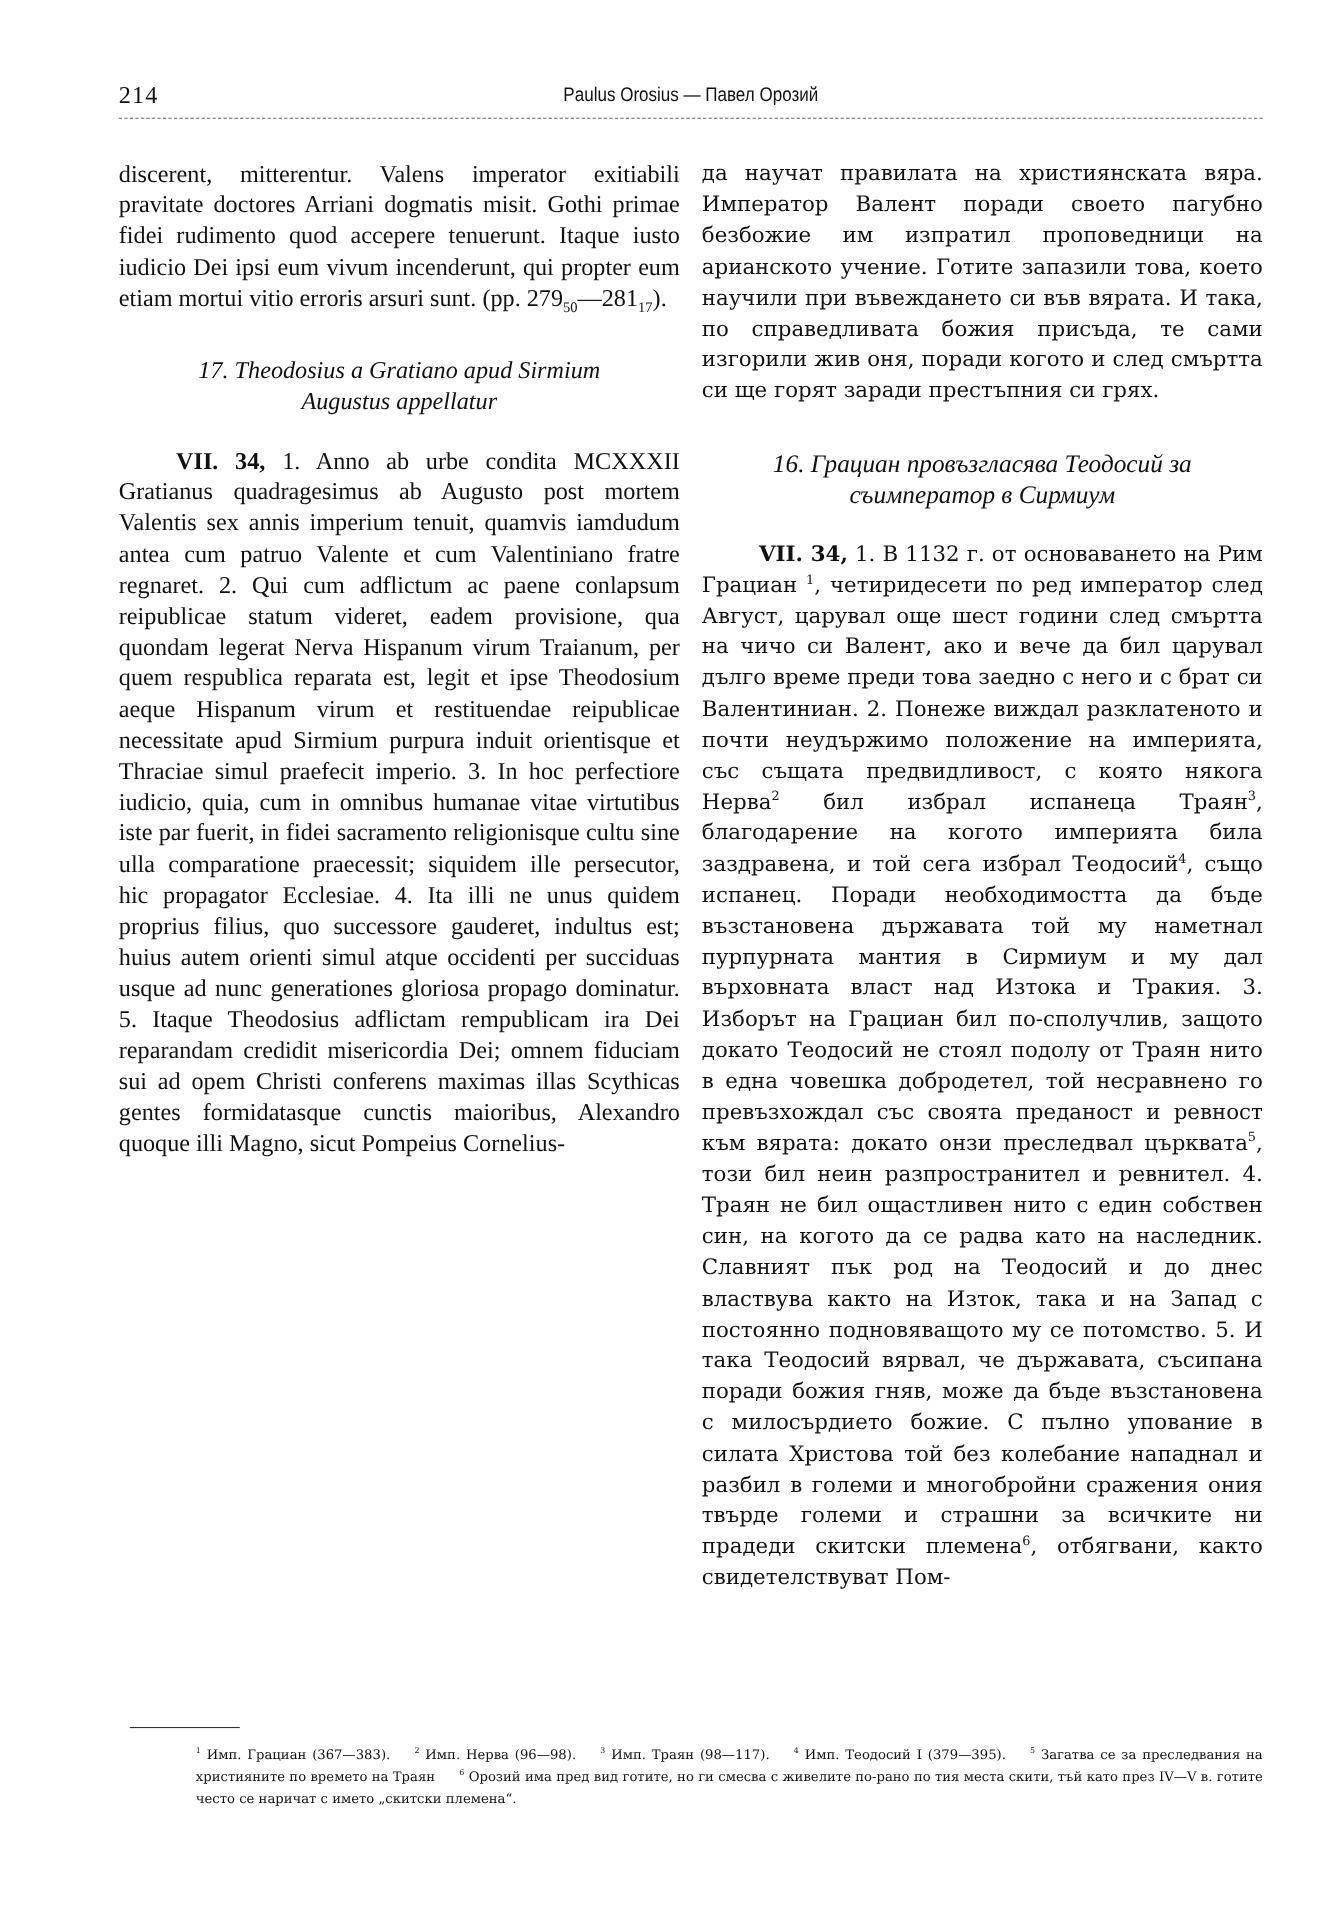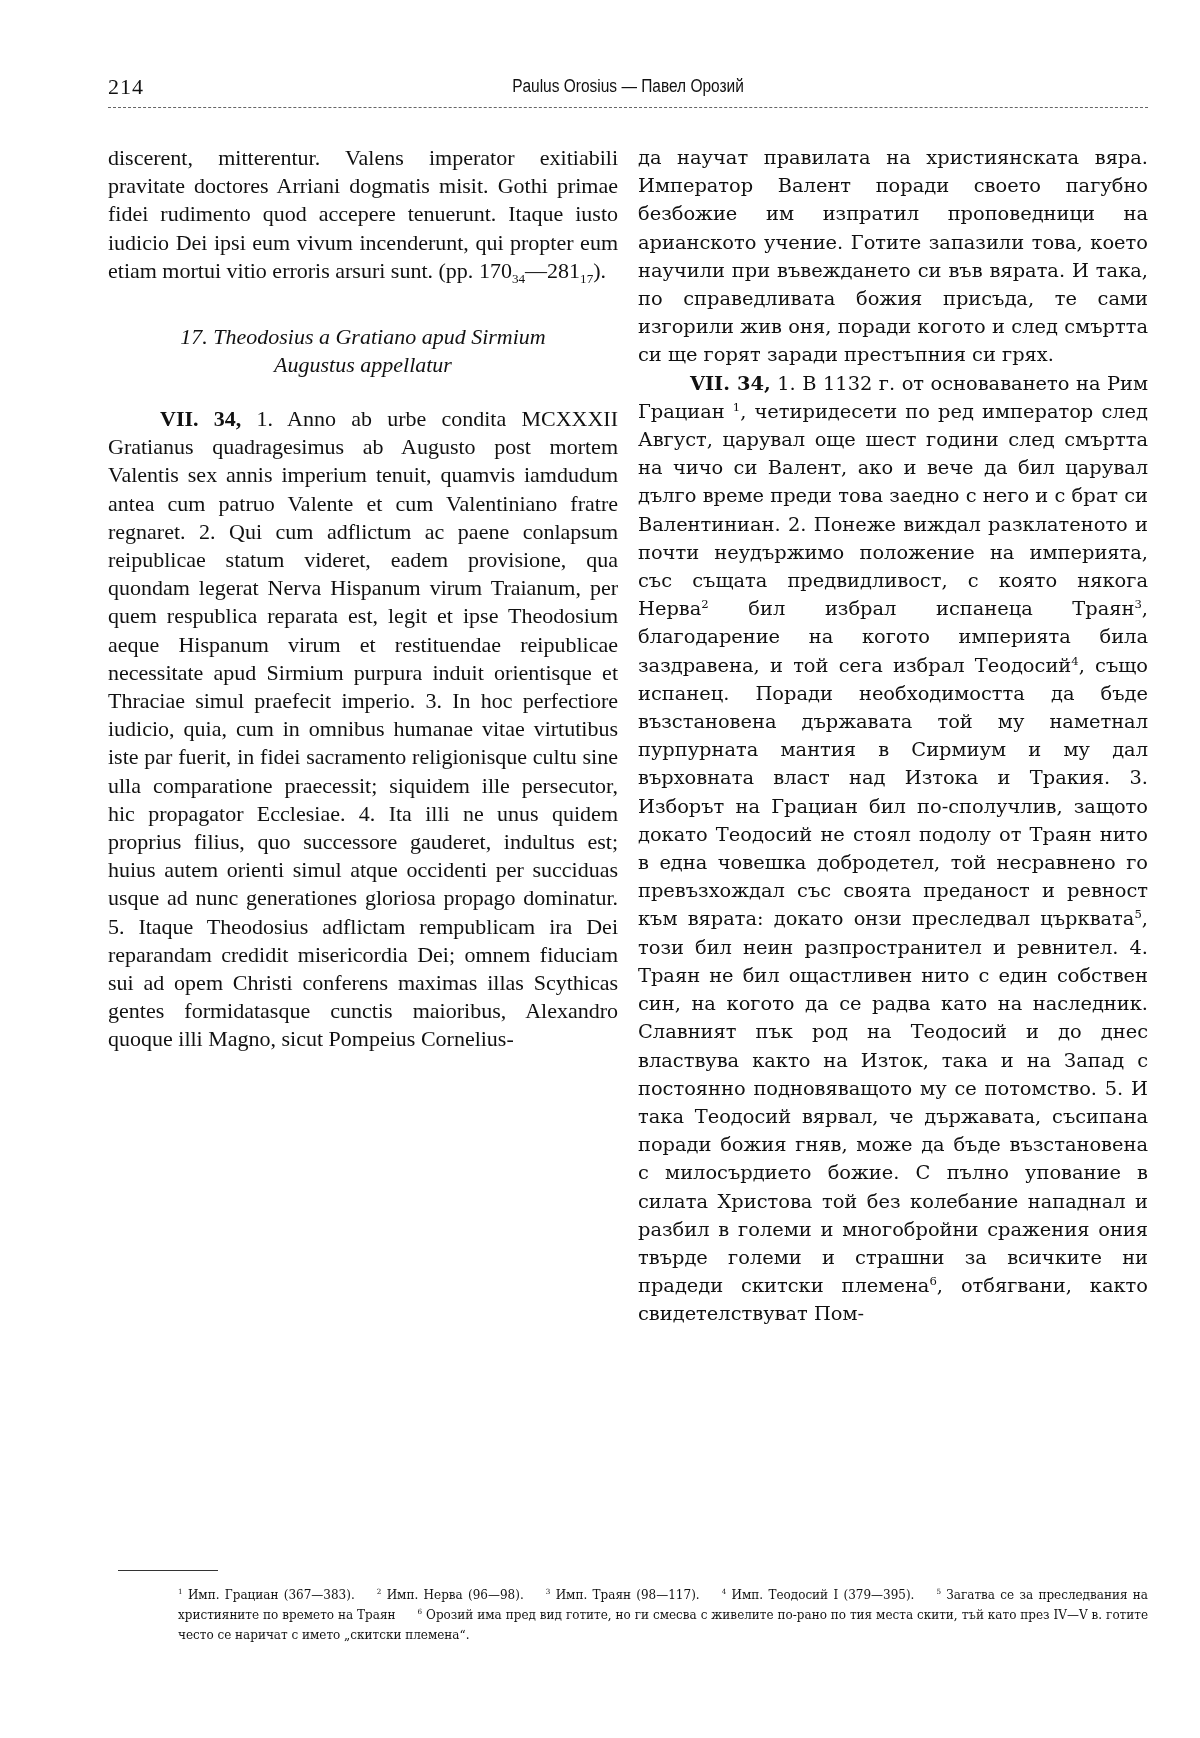--- a/index.html
+++ b/index.html
@@ -55,33 +55,37 @@
 </head>
 <body>
 
 <div class="header">
   <span class="page-number">214</span>
   <div class="running-title">Paulus Orosius — Павел Орозий</div>
 </div>
 <div class="header-rule"></div>
 
 <div class="column col-latin">
-  <p class="para"><span>discerent, mitterentur. Valens imperator exitiabili pravitate doctores Arriani dogmatis misit. Gothi primae fidei rudimento quod accepere tenuerunt. Itaque iusto iudicio Dei ipsi eum vivum incenderunt, qui propter eum etiam mortui vitio erroris arsuri sunt. (pp. </span><span>170</span><sub>34</sub><span>—</span><span>281</span><sub>17</sub><span>).</span></p>
+  <p class="para"><span>discerent, mitterentur. Valens imperator exitiabili pravitate doctores Arriani dogmatis misit. Gothi primae fidei rudimento quod accepere tenuerunt. Itaque iusto iudicio Dei ipsi eum vivum incenderunt, qui propter eum etiam mortui vitio erroris arsuri sunt. (pp. </span><span>279</span><sub>50</sub><span>—</span><span>281</span><sub>17</sub><span>).</span></p>
 
   <div class="section-heading">
     <div>17. Theodosius a Gratiano apud Sirmium</div>
     <div>Augustus appellatur</div>
   </div>
 
   <p class="para indent"><span class="ref">VII. 34,</span><span> 1. Anno ab urbe condita MCXXXII Gratianus quadragesimus ab Augusto post mortem Valentis sex annis imperium tenuit, quamvis iamdudum antea cum patruo Valente et cum Valentiniano fratre regnaret. 2. Qui cum adflictum ac paene conlapsum reipublicae statum videret, eadem provisione, qua quondam legerat Nerva Hispanum virum Traianum, per quem respublica reparata est, legit et ipse Theodosium aeque Hispanum virum et restituendae reipublicae necessitate apud Sirmium purpura induit orientisque et Thraciae simul praefecit imperio. 3. In hoc perfectiore iudicio, quia, cum in omnibus humanae vitae virtutibus iste par fuerit, in fidei sacramento religionisque cultu sine ulla comparatione praecessit; siquidem ille persecutor, hic propagator Ecclesiae. 4. Ita illi ne unus quidem proprius filius, quo successore gauderet, indultus est; huius autem orienti simul atque occidenti per succiduas usque ad nunc generationes gloriosa propago dominatur. 5. Itaque Theodosius adflictam rempublicam ira Dei reparandam credidit misericordia Dei; omnem fiduciam sui ad opem Christi conferens maximas illas Scythicas gentes formidatasque cunctis maioribus, Alexandro quoque illi Magno, sicut Pompeius Cornelius-</span></p>
 </div>
 
 <div class="column col-bg">
   <p class="para">да научат правилата на християнската вяра. Император Валент поради своето пагубно безбожие им изпратил проповедници на арианското учение. Готите запазили това, което научили при въвеждането си във вярата. И така, по справедливата божия присъда, те сами изгорили жив оня, поради когото и след смъртта си ще горят заради престъпния си грях.</p>
 
+  <div class="section-heading">
+    <div>16. Грациан провъзгласява Теодосий за</div>
+    <div>съимператор в Сирмиум</div>
+  </div>
 
   <p class="para indent"><span class="ref">VII. 34,</span><span> 1. В 1132 г. от основаването на Рим Грациан </span><sup>1</sup><span>, четиридесети по ред император след Август, царувал още шест години след смъртта на чичо си Валент, ако и вече да бил царувал дълго време преди това заедно с него и с брат си Валентиниан. 2. Понеже виждал разклатеното и почти неудържимо положение на империята, със същата предвидливост, с която някога Нерва</span><sup>2</sup><span> бил избрал испанеца Траян</span><sup>3</sup><span>, благодарение на когото империята била заздравена, и той сега избрал Теодосий</span><sup>4</sup><span>, също испанец. Поради необходимостта да бъде възстановена държавата той му наметнал пурпурната мантия в Сирмиум и му дал върховната власт над Изтока и Тракия. 3. Изборът на Грациан бил по-сполучлив, защото докато Теодосий не стоял подолу от Траян нито в една човешка добродетел, той несравнено го превъзхождал със своята преданост и ревност към вярата: докато онзи преследвал църквата</span><sup>5</sup><span>, този бил неин разпространител и ревнител. 4. Траян не бил ощастливен нито с един собствен син, на когото да се радва като на наследник. Славният пък род на Теодосий и до днес властвува както на Изток, така и на Запад с постоянно подновяващото му се потомство. 5. И така Теодосий вярвал, че държавата, съсипана поради божия гняв, може да бъде възстановена с милосърдието божие. С пълно упование в силата Христова той без колебание нападнал и разбил в големи и многобройни сражения ония твърде големи и страшни за всичките ни прадеди скитски племена</span><sup>6</sup><span>, отбягвани, както свидетелствуват Пом-</span></p>
 </div>
 
 <div class="fn-rule"></div>
 <div class="footnotes">
   <div class="fn fn-first"><sup>1</sup> <span>Имп. Грациан (367—383).</span><span class="fn-gap"></span><sup>2</sup> <span>Имп. Нерва (96—98).</span><span class="fn-gap"></span><sup>3</sup> <span>Имп. Траян (98—117).</span><span class="fn-gap"></span><sup>4</sup> <span>Имп. Теодосий I (379—395).</span><span class="fn-gap"></span><sup>5</sup> <span>Загатва се за преследвания на християните по времето на Траян</span><span class="fn-gap"></span><sup>6</sup> <span>Орозий има пред вид готите, но ги смесва с живелите по-рано по тия места скити, тъй като през IV—V в. готите често се наричат с името „скитски племена“.</span></div>
 </div>
 
 </body></html>

